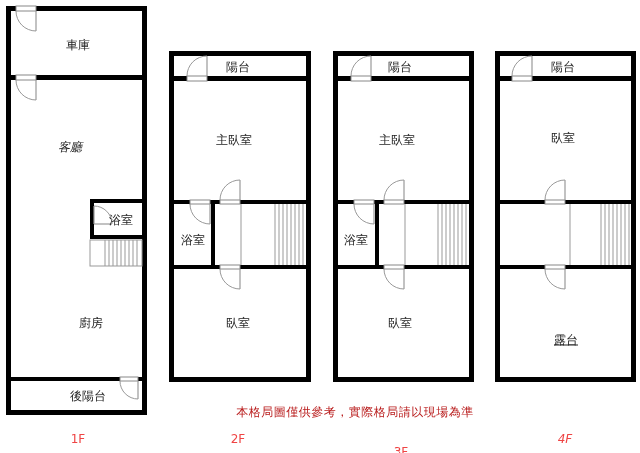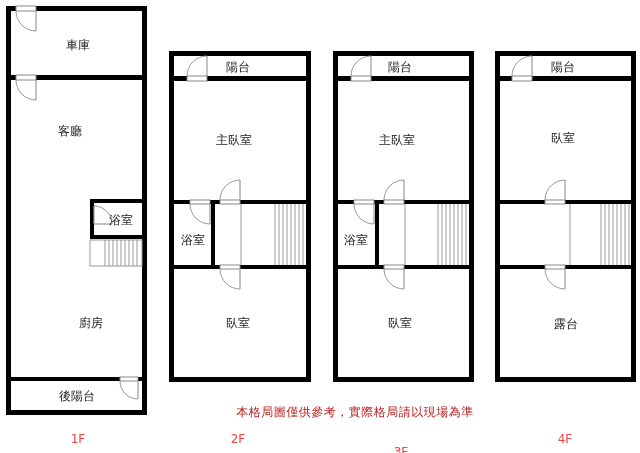--- a/index.html
+++ b/index.html
@@ -157,37 +157,37 @@
     <rect class="sill" x="545" y="200" width="20" height="4"></rect>
     <path class="door-arc" d="M545 200 A20 20 0 0 1 565 180"></path>
       <line class="door-leaf" x1="565" y1="180" x2="565" y2="200"></line>
     <rect class="sill" x="545" y="265" width="20" height="4"></rect>
     <path class="door-arc" d="M545 269 A20 20 0 0 0 565 289"></path>
       <line class="door-leaf" x1="565" y1="269" x2="565" y2="289"></line>
   </g>
 </svg>
 
 <span class="lbl" style="left:78px;top:45px;">車庫</span>
-<span class="lbl" style="left:70px;top:131px;">客廳</span>
+<span class="lbl" style="left:70px;top:147px;font-style:italic;">客廳</span>
 <span class="lbl" style="left:121px;top:220px;">浴室</span>
 <span class="lbl" style="left:91px;top:323px;">廚房</span>
-<span class="lbl" style="left:77px;top:396px;">後陽台</span>
+<span class="lbl" style="left:88px;top:396px;">後陽台</span>
 
 <span class="lbl" style="left:238px;top:67px;">陽台</span>
 <span class="lbl" style="left:234px;top:140px;">主臥室</span>
 <span class="lbl" style="left:193px;top:240px;">浴室</span>
 <span class="lbl" style="left:238px;top:323px;">臥室</span>
 
 <span class="lbl" style="left:400px;top:67px;">陽台</span>
 <span class="lbl" style="left:397px;top:140px;">主臥室</span>
 <span class="lbl" style="left:356px;top:240px;">浴室</span>
 <span class="lbl" style="left:400px;top:323px;">臥室</span>
 
 <span class="lbl" style="left:563px;top:67px;">陽台</span>
 <span class="lbl" style="left:563px;top:138px;">臥室</span>
-<span class="lbl" style="left:566px;top:324px;">露台</span>
+<span class="lbl" style="left:566px;top:340px;text-decoration:underline;">露台</span>
 
 <span class="note">本格局圖僅供參考，實際格局請以現場為準</span>
 
 <span class="floor-lbl" style="left:78px;top:439px;">1F</span>
 <span class="floor-lbl" style="left:238px;top:439px;">2F</span>
 <span class="floor-lbl" style="left:401px;top:439px;margin-top:13px;">3F</span>
-<span class="floor-lbl" style="left:565px;top:439px;">4F</span>
+<span class="floor-lbl" style="left:565px;top:439px;font-style:italic;">4F</span>
 
 </body></html>

